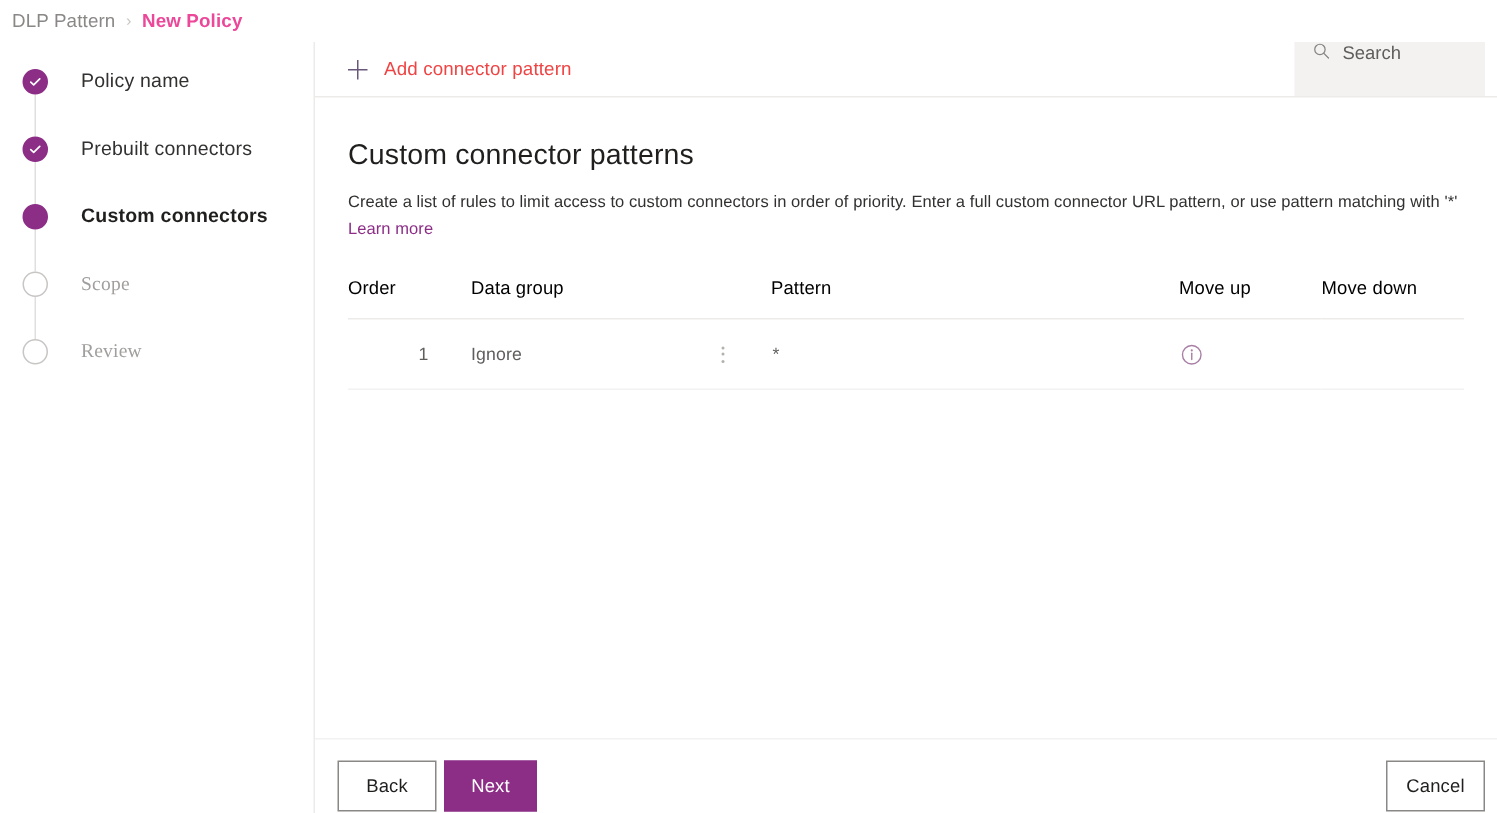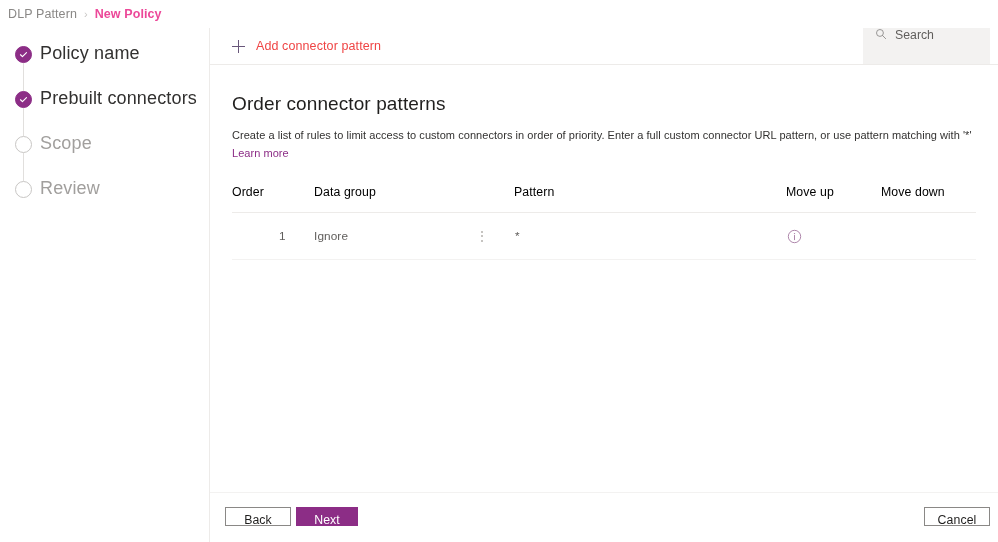--- a/index.html
+++ b/index.html
@@ -111,28 +111,29 @@
   .connector {
     position: absolute;
     left: 23px;
     top: 18px;
     width: 1px;
     height: 28px;
     background: #e1dfdd;
     z-index: 1;
   }
   .step-label {
-    margin-left: 8px;
-    font-size: 18px;
+    margin-left: 22px;
+    font-size: 13px;
     line-height: 17px;
     color: #323130;
     letter-spacing: .15px;
   }
   .step-label.muted {
     color: #a19f9d;
+    font-family: Liberation Serif, serif;
   }
   .step-label.current {
     font-weight: bold;
     color: #201f1e;
   }
 
   
   .panel {
     position: absolute;
     left: 210px;
@@ -312,21 +313,21 @@
     left: 0;
     bottom: 0;
     width: 788px;
     height: 50px;
     border-top: 1px solid #f3f2f1;
     box-sizing: border-box;
   }
   .btn {
     position: absolute;
     top: 14px;
-    height: 19px;
+    height: 34px;
     min-width: 66px;
     font-family: inherit;
     font-size: 12.3px;
     line-height: 24px;
     text-align: center;
     box-sizing: border-box;
     cursor: pointer;
     padding: 0 12px;
     letter-spacing: .1px;
   }
@@ -376,20 +377,27 @@
         <div class="step-marker">
           <div class="dot done">
             <svg class="check" viewBox="0 0 12 12" aria-hidden="true">
               <polyline points="2,6.3 4.6,8.8 10,3.4" fill="none" stroke="#ffffff" stroke-width="1.5" stroke-linecap="round" stroke-linejoin="round"></polyline>
             </svg>
           </div>
         </div>
         <div class="step-label">Prebuilt connectors</div>
       </div>
 
+      <div class="step">
+        <div class="connector"></div>
+        <div class="step-marker">
+          <div class="dot active"></div>
+        </div>
+        <div class="step-label current">Custom connectors</div>
+      </div>
 
       <div class="step">
         <div class="connector"></div>
         <div class="step-marker">
           <div class="dot todo"></div>
         </div>
         <div class="step-label muted">Scope</div>
       </div>
 
       <div class="step">
@@ -413,21 +421,21 @@
       <div class="searchbox">
         <svg class="search-icon" viewBox="0 0 16 16" aria-hidden="true">
           <circle cx="6.6" cy="6.6" r="4.6" fill="none" stroke="#605e5c" stroke-width="1.1"></circle>
           <line x1="10.1" y1="10.1" x2="14.2" y2="14.2" stroke="#605e5c" stroke-width="1.1" stroke-linecap="round"></line>
         </svg>
         <input class="search-input" type="text" placeholder="Search" style="">
       </div>
     </div>
 
     <div class="content">
-      <h1 class="page-title">Order connector patterns</h1>
+      <h1 class="page-title">Custom connector patterns</h1>
 
       <p class="page-desc"><span>Create a list of rules to limit access to custom connectors in order of priority. Enter a full custom connector URL pattern, or use pattern matching with '*' </span><a class="link">Learn more</a></p>
 
       <table class="table">
         <thead>
           <tr>
             <th class="c-order">Order</th>
             <th class="c-group">Data group</th>
             <th class="c-pattern">Pattern</th>
             <th class="c-up">Move up</th>

